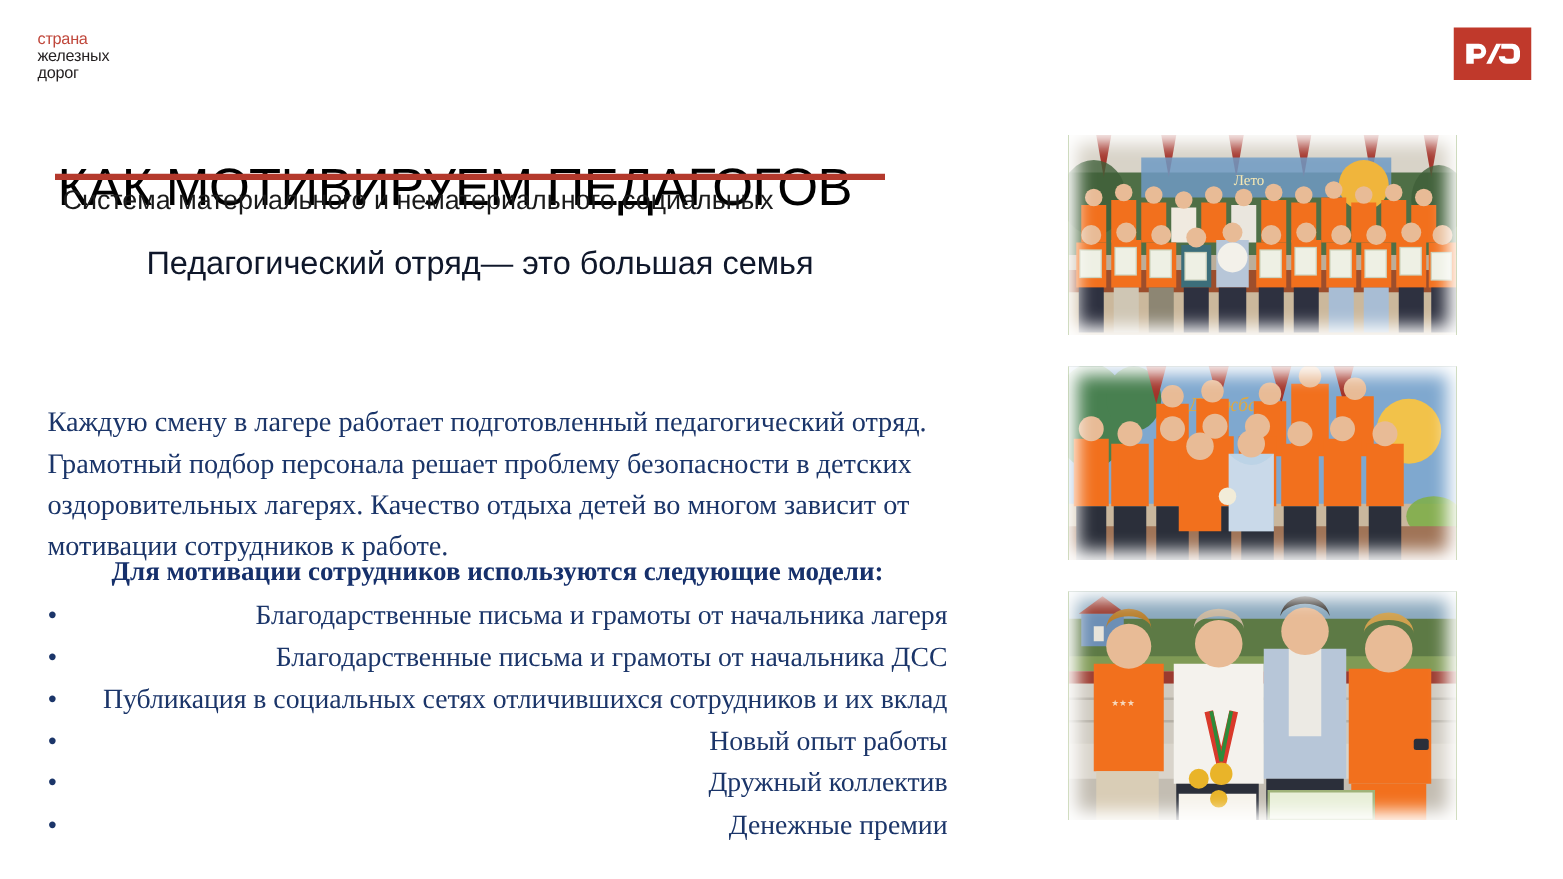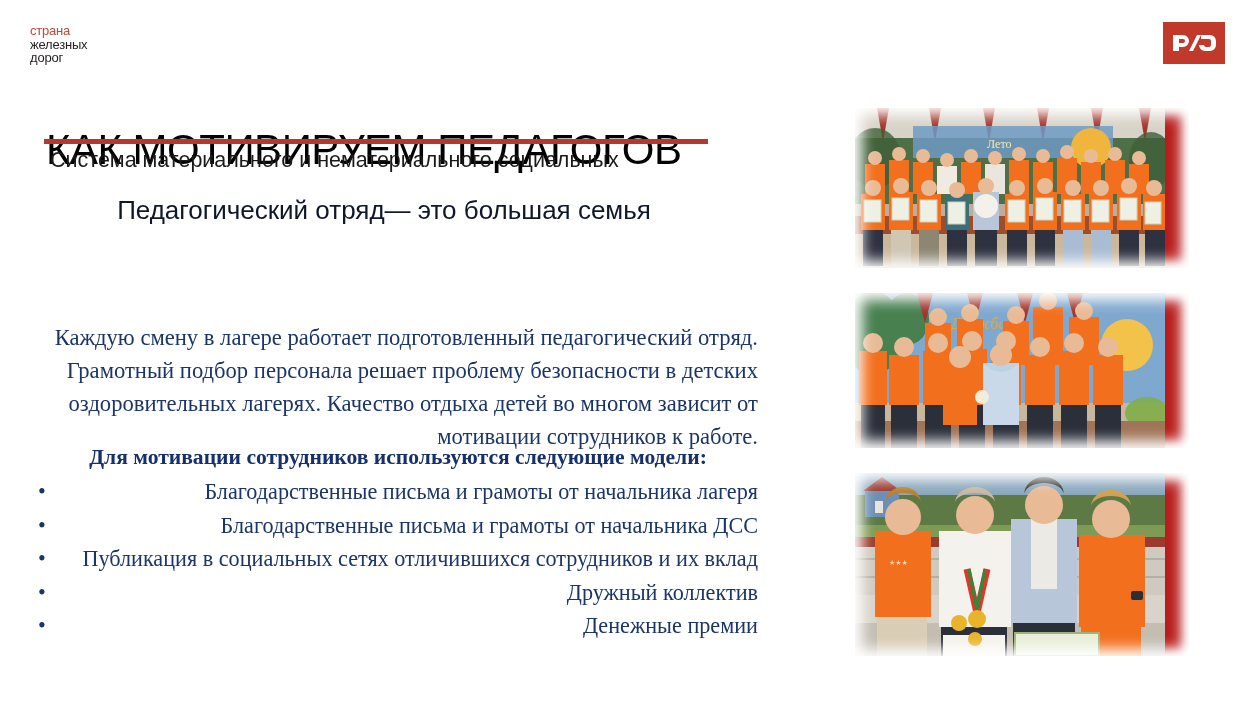--- a/index.html
+++ b/index.html
@@ -92,21 +92,21 @@
     line-height: 1.3;
     color: #0f172a;
   }
 
   
   #body-paragraph {
     position: absolute;
     left: 38px;
     top: 298px;
     width: 720px;
-    text-align: right;
+    text-align: left;
     font-family: "Liberation Serif", serif;
     font-size: 22.6px;
     line-height: 1.47;
     color: #1b3569;
     text-indent: 0;
   }
 
   
   #models-block {
     position: absolute;
@@ -144,23 +144,22 @@
     left: 0;
     top: 0;
     font-size: 22.2px;
     color: #1b3569;
   }
 
   
   .photo {
     position: absolute;
     overflow: hidden;
-    background: #b91c1c;
+    background: #4d7c0f;
     box-shadow: 0 0 10px 3px rgba(255,255,255,0.95) inset;
-    padding-left: 24px;
   }
   .photo .photo-canvas {
     position: absolute;
     inset: 0;
   }
   .photo .soft-edge {
     position: absolute;
     inset: 0;
     pointer-events: none;
     box-shadow: inset 0 0 14px 7px #ffffff;
@@ -195,20 +194,21 @@
 </div>
 
 <p id="body-paragraph">Каждую смену в лагере работает подготовленный педагогический отряд. Грамотный подбор персонала решает проблему безопасности в детских оздоровительных лагерях. Качество отдыха детей во многом зависит от мотивации сотрудников к работе.</p>
 
 <div id="models-block">
   <div id="models-heading">Для мотивации сотрудников используются следующие модели:</div>
   <ul id="models-list">
     <li>Благодарственные письма и грамоты от начальника лагеря</li>
     <li>Благодарственные письма и грамоты от начальника ДСС</li>
     <li>Публикация в социальных сетях отличившихся сотрудников и их вклад</li>
+    <li>Новый опыт работы</li>
     <li>Дружный коллектив</li>
     <li>Денежные премии</li>
   </ul>
 </div>
 
 <div class="photo" id="photo-award-ceremony">
   <div class="photo-canvas">
     <svg width="310" height="160" viewBox="0 0 310 160" preserveAspectRatio="none" aria-hidden="true">
       <rect x="0" y="0" width="310" height="160" fill="#bcae9a"></rect>
       <rect x="0" y="0" width="310" height="96" fill="#4f6f46"></rect>

